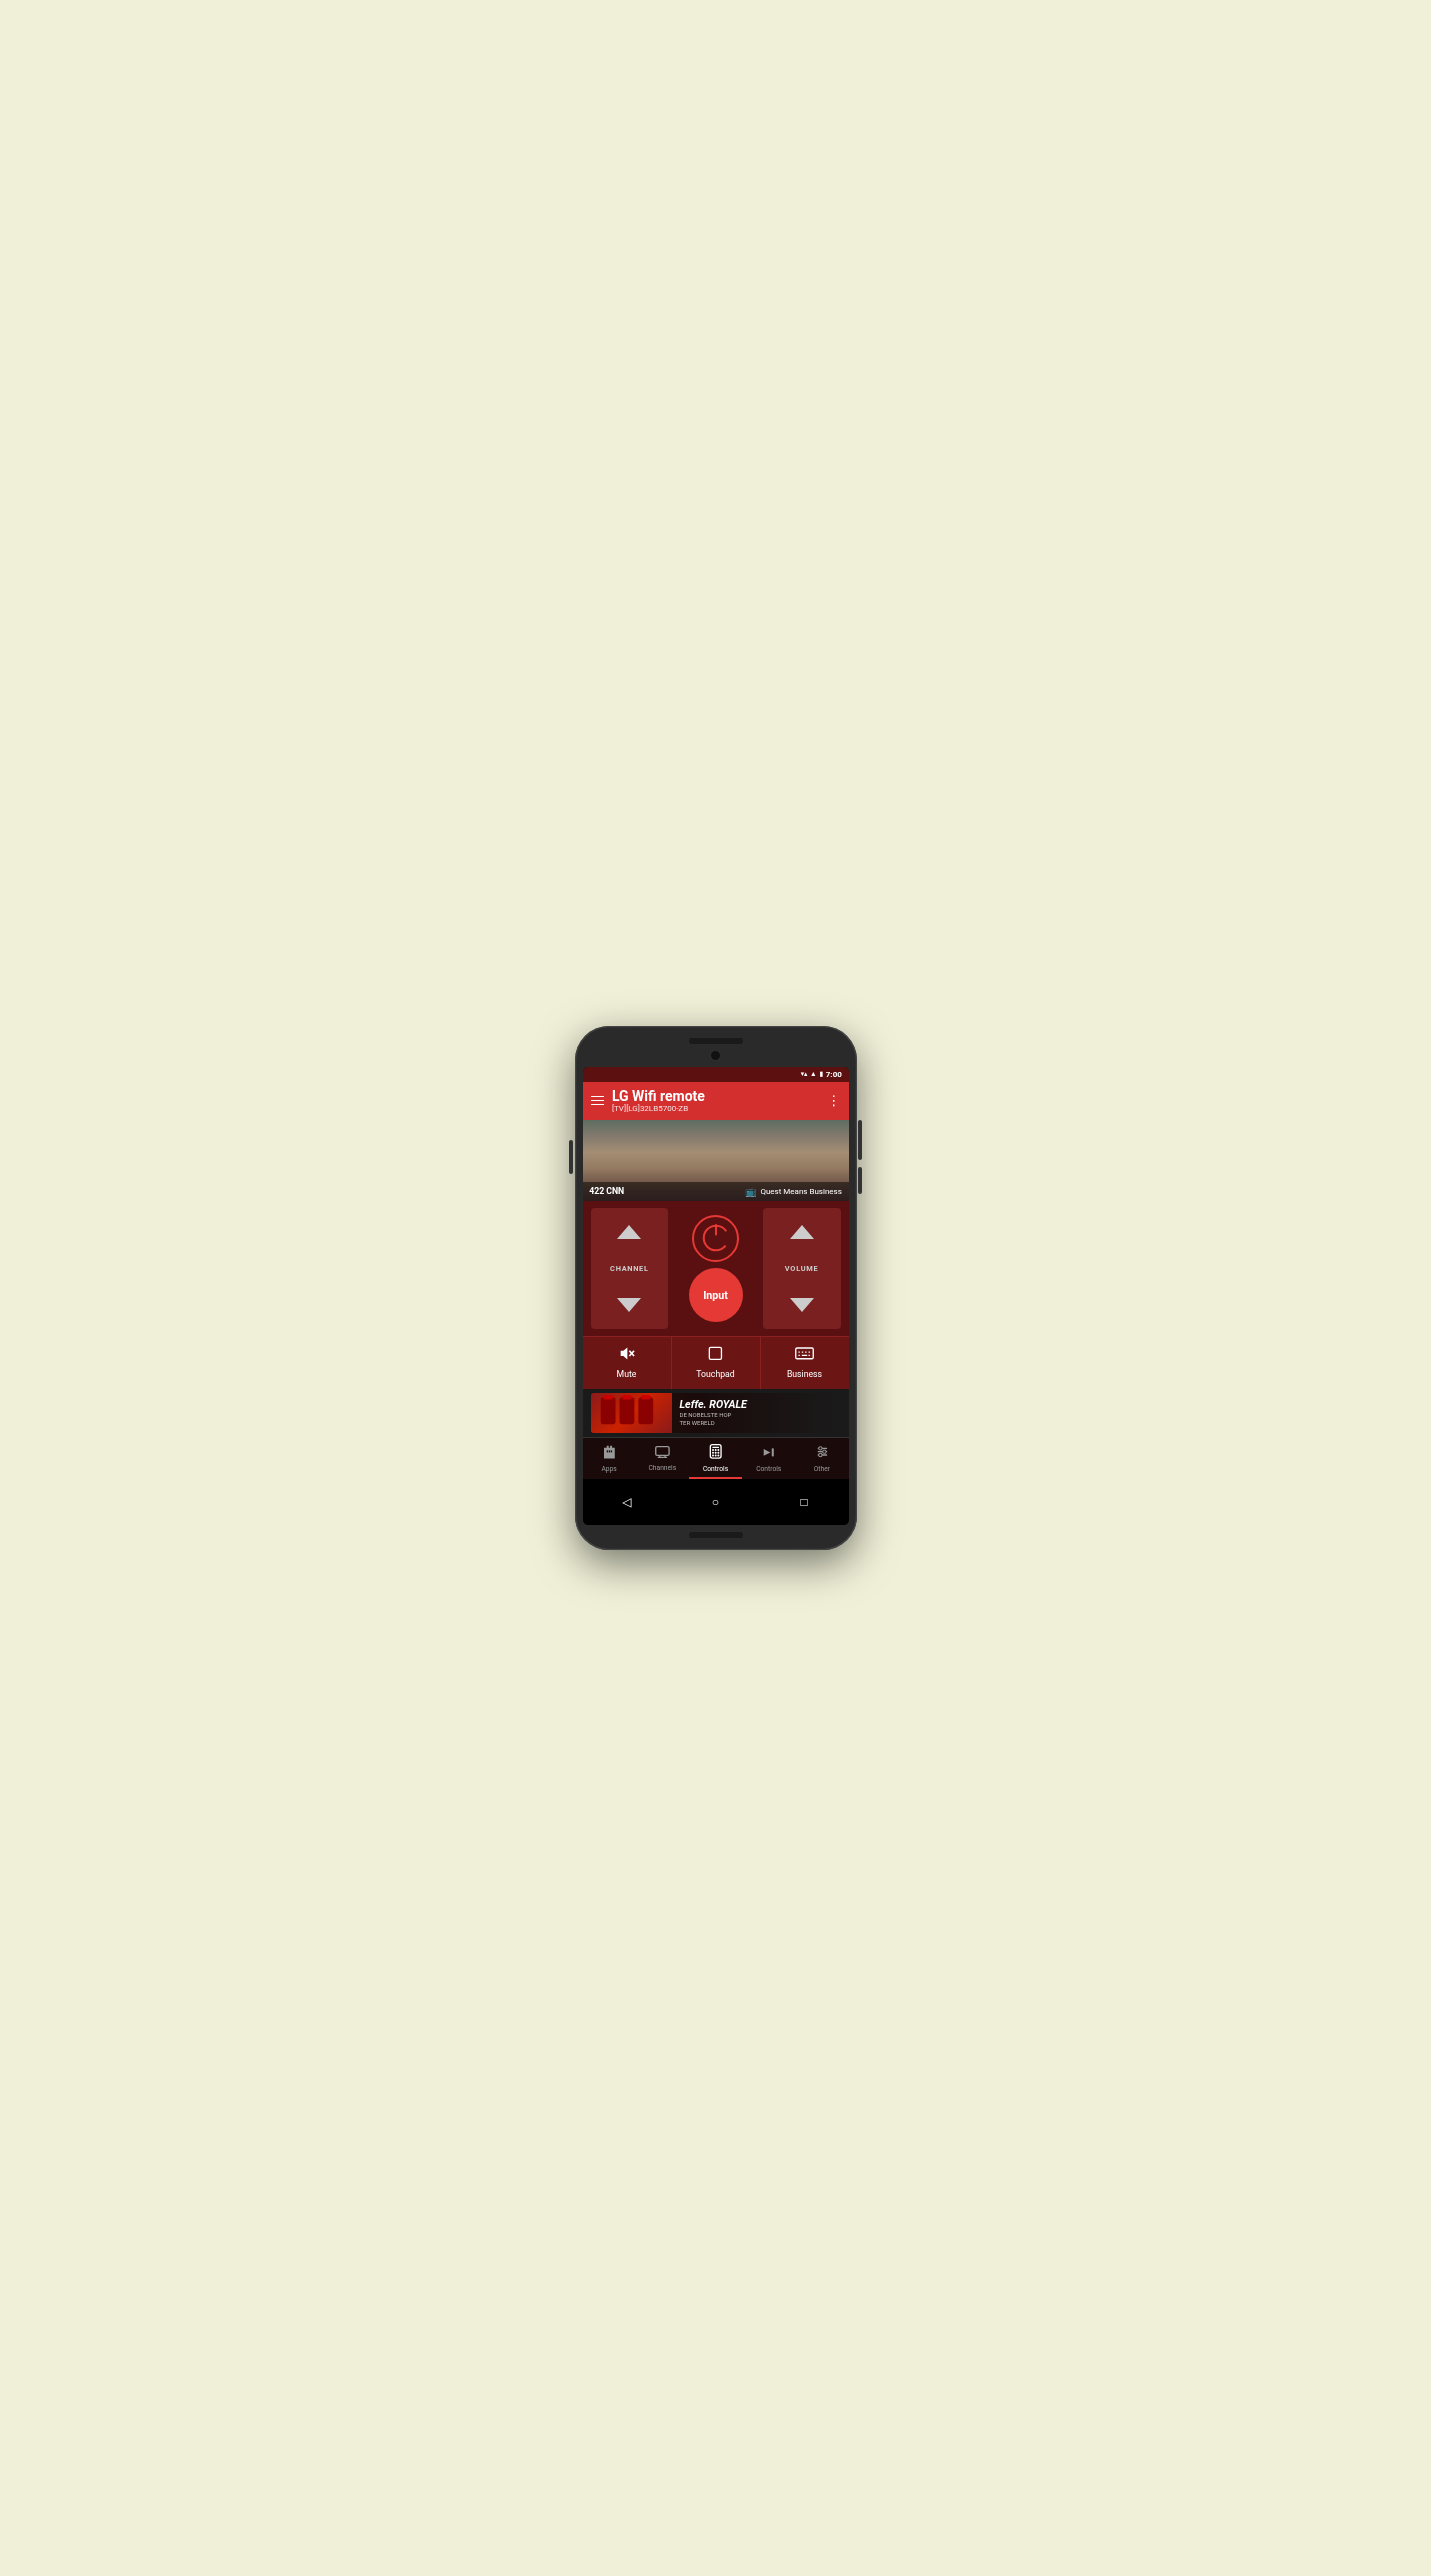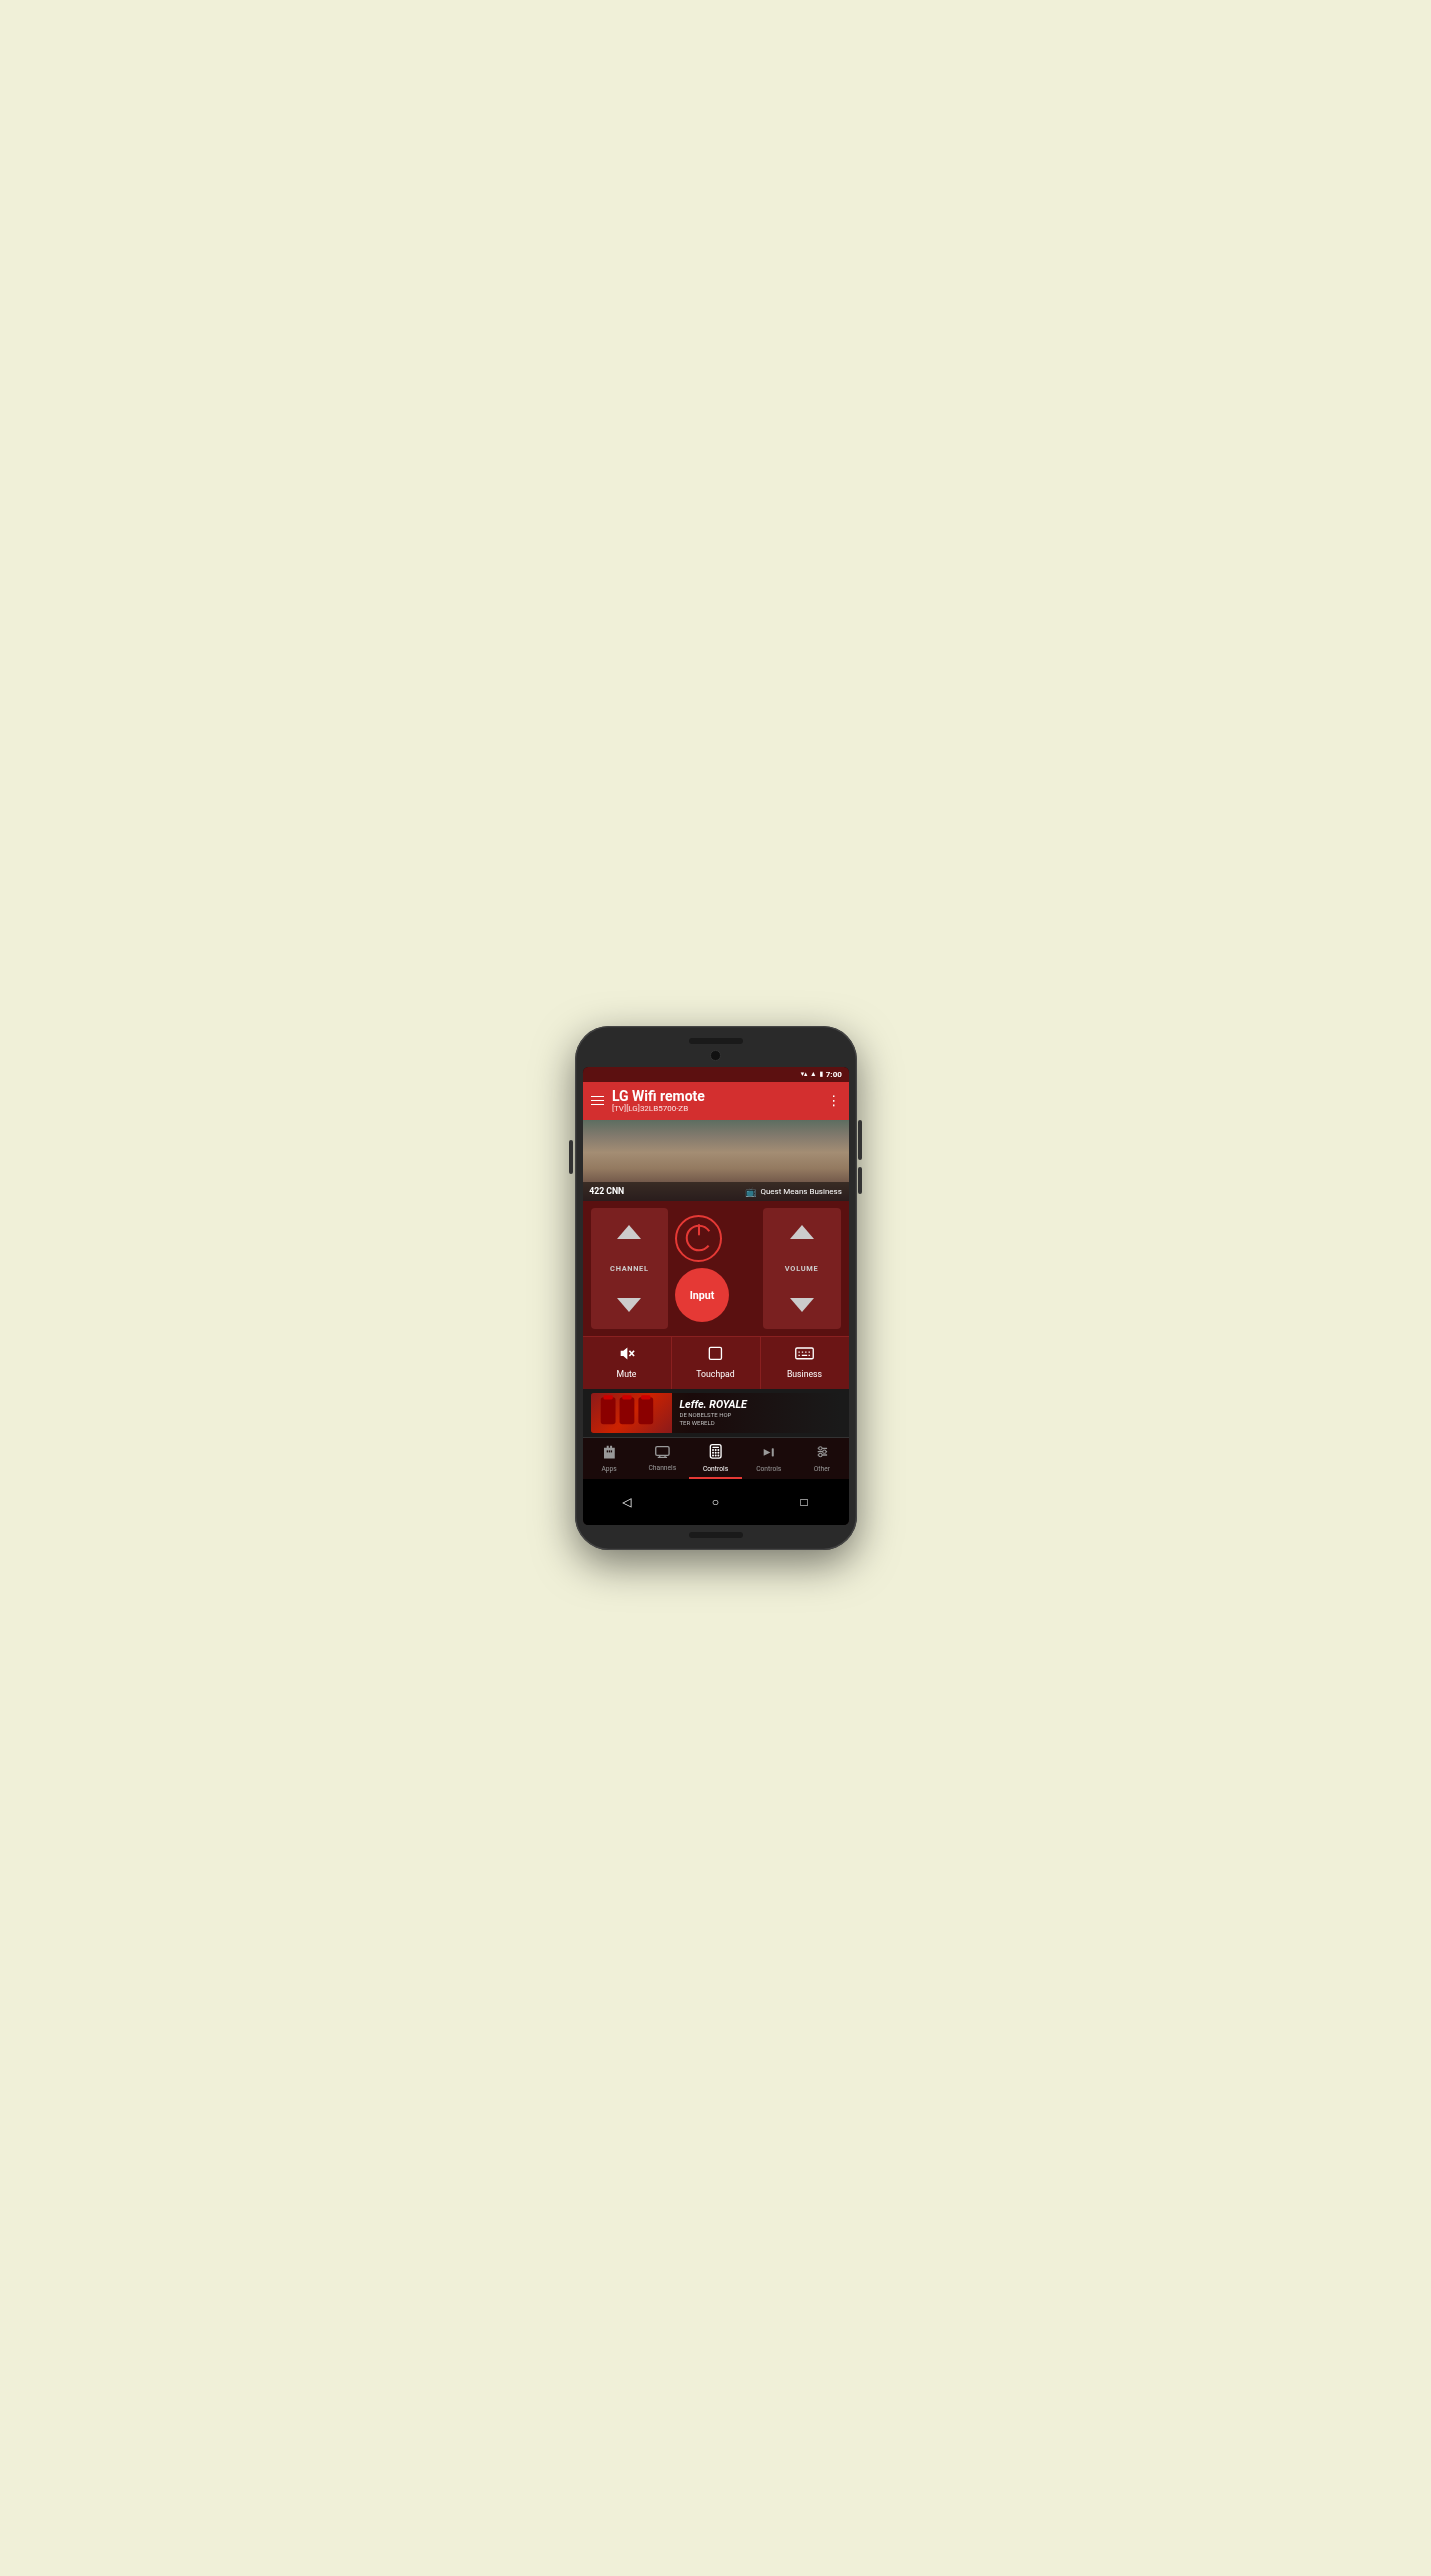--- a/index.html
+++ b/index.html
@@ -203,21 +203,21 @@
       color: #ccc;
       font-size: 7.4px;
       letter-spacing: 0.7px;
       font-weight: bold;
     }
 
     .center-controls {
       flex: 0 0 81px;
       display: flex;
       flex-direction: column;
-      align-items: flex-start;
+      align-items: center;
       justify-content: space-between;
       padding: 6.7px 0;
     }
 
     .power-btn {
       width: 47px;
       height: 47px;
       border-radius: 50%;
       border: 2px solid #e53935;
       display: flex;

